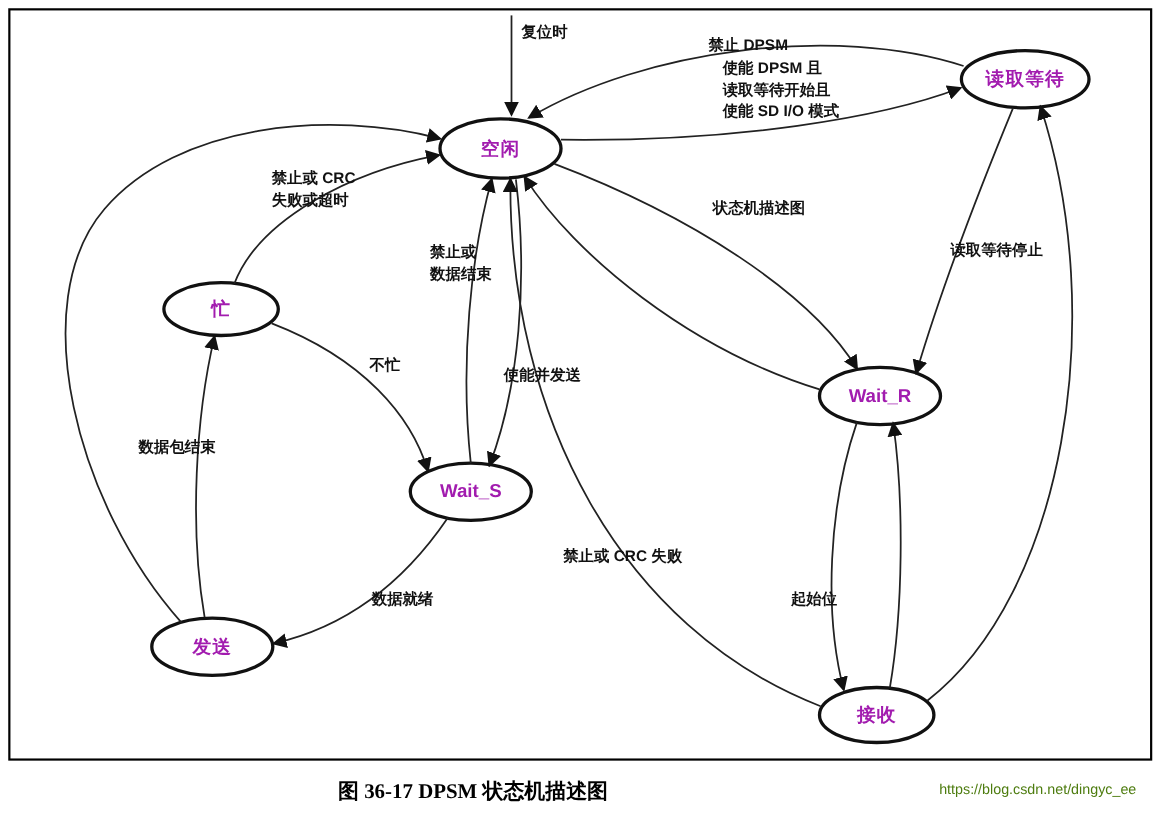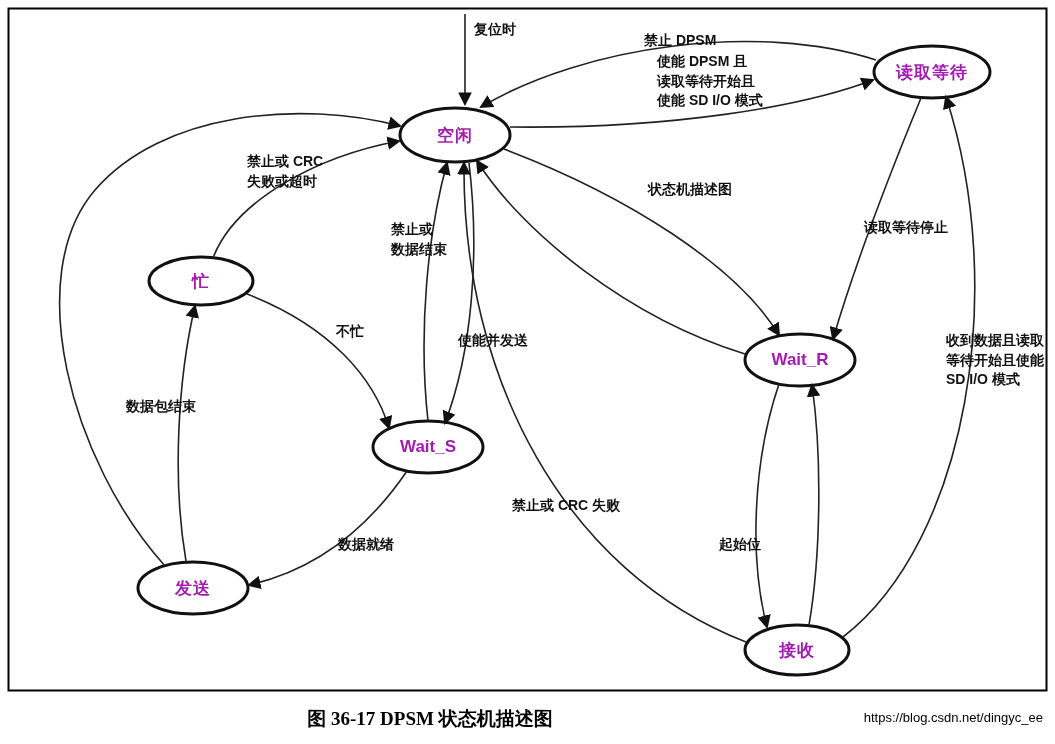--- a/index.html
+++ b/index.html
@@ -35,23 +35,23 @@
     transform:translateX(-50%);
     font-family:"Liberation Serif","DejaVu Serif",serif;
     font-weight:bold;
     font-size:19px;
     color:#000;
     white-space:nowrap;
     text-align:center;
   }
   .watermark{
     position:absolute;
-    right:12px;top:710px;
+    right:22px;top:710px;
     font-size:13px;
-    color:#000000;
+    color:#4d7c0f;
     white-space:nowrap;
     margin-left:36px;
   }
 </style>
 </head>
 <body>
 
 <div class="stage">
 
   <svg class="layer" width="1055" height="700" viewBox="0 0 1055 700">
@@ -108,23 +108,20 @@
 读取等待开始且
 使能 SD I/O 模式</div>
   <div class="t-label" style="left:247px;top:152px">禁止或 CRC
 失败或超时</div>
   <div class="t-label" style="left:391px;top:220px">禁止或
 数据结束</div>
   <div class="t-label" style="left:648px;top:180px">状态机描述图</div>
   <div class="t-label" style="left:864px;top:218px">读取等待停止</div>
   <div class="t-label" style="left:336px;top:322px">不忙</div>
   <div class="t-label" style="left:458px;top:331px">使能并发送</div>
-  <div class="t-label" style="left:946px;top:331px">收到数据且读取
-等待开始且使能
-SD I/O 模式</div>
   <div class="t-label" style="left:126px;top:397px">数据包结束</div>
   <div class="t-label" style="left:512px;top:496px">禁止或 CRC 失败</div>
   <div class="t-label" style="left:338px;top:535px">数据就绪</div>
   <div class="t-label" style="left:719px;top:535px">起始位</div>
 
   <div class="caption">图 36-17 DPSM 状态机描述图</div>
   <div class="watermark">https://blog.csdn.net/dingyc_ee</div>
 
 </div>
 

